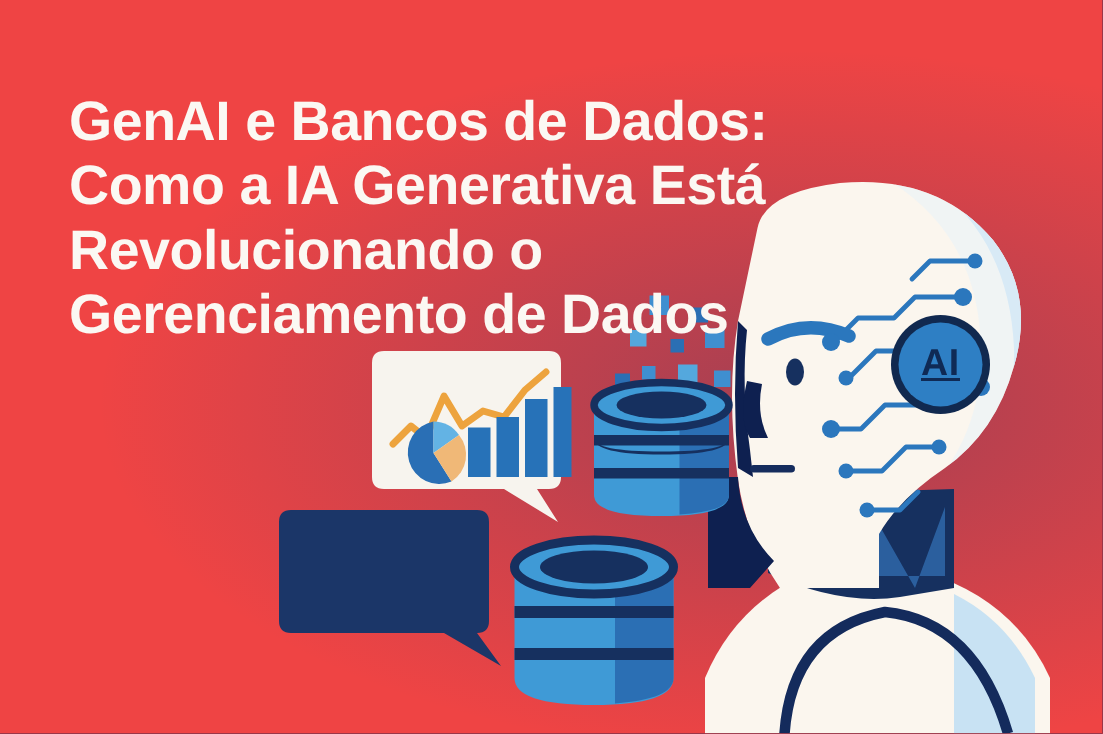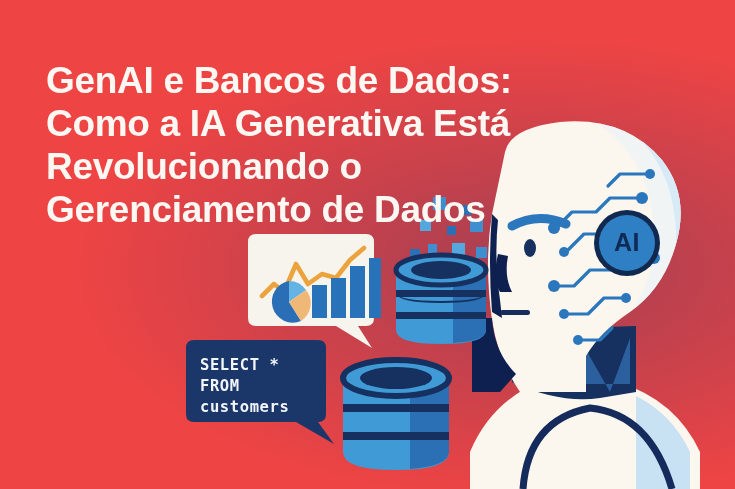--- a/index.html
+++ b/index.html
@@ -49,20 +49,21 @@
     position:absolute;
     left:600px;top:228px;
     width:54px;text-align:center;
     color:#0f2a55;
     font-family:"Liberation Sans",sans-serif;
     font-weight:bold;
     font-size:25px;
     line-height:28px;
     letter-spacing:.5px;
     z-index:35;
+    text-decoration:underline;
   }
 </style>
 </head>
 <body>
 
 <div id="banner">
 
   <div id="bg-vignette"></div>
 
   <svg id="art" class="svg-layer" viewBox="0 0 735 489" width="735" height="489">
@@ -205,19 +206,16 @@
         <path d="M186 348 Q186 340 194 340 L318 340 Q326 340 326 348 L326 414
                  Q326 422 318 422 L318 422 L334 444 L296 422 L194 422
                  Q186 422 186 414 Z" fill="#1b3668"></path>
       </g>
 
     </g>
   </svg>
 
   <h1 id="title">GenAI e Bancos de Dados: Como a IA Generativa Está Revolucionando o Gerenciamento de Dados</h1>
 
-  <div id="sql-text">SELECT *
-FROM
-customers</div>
 
   <div id="ai-badge-label">AI</div>
 
 </div>
 
 </body></html>

